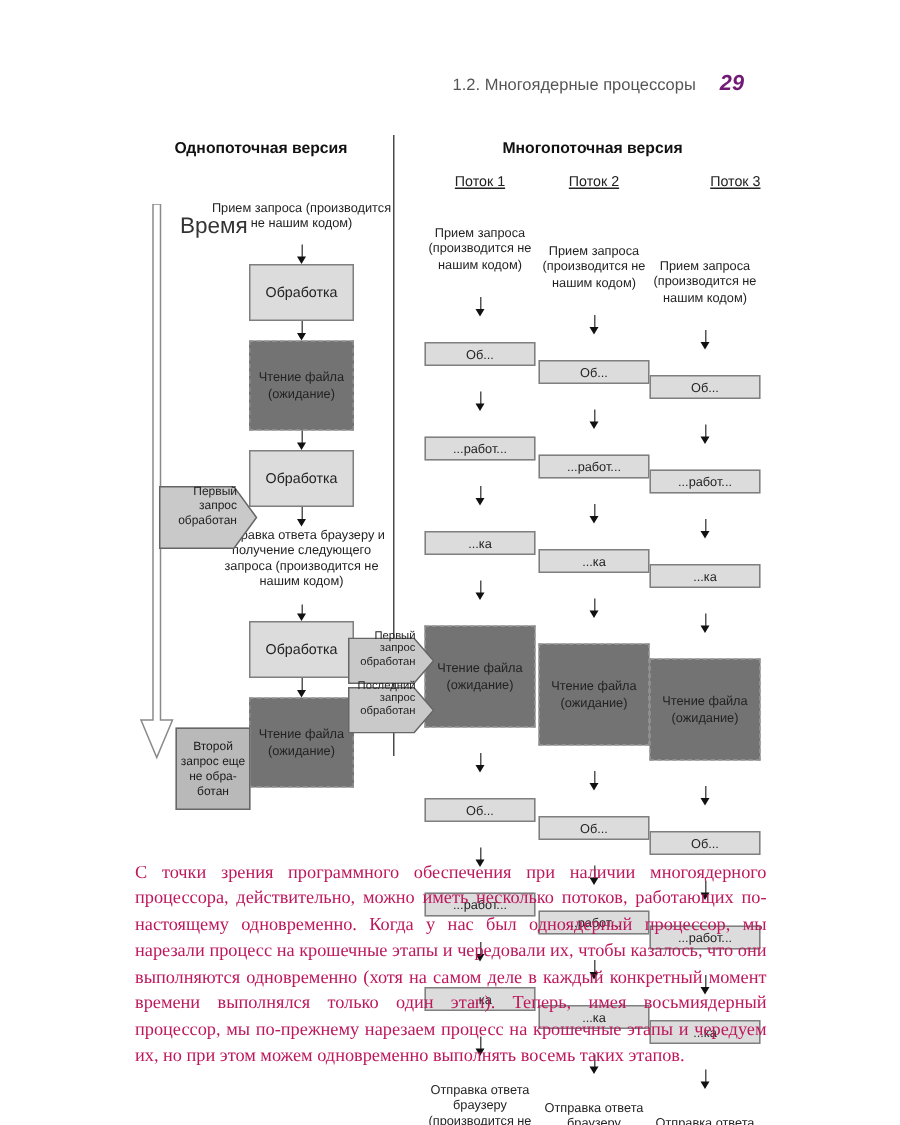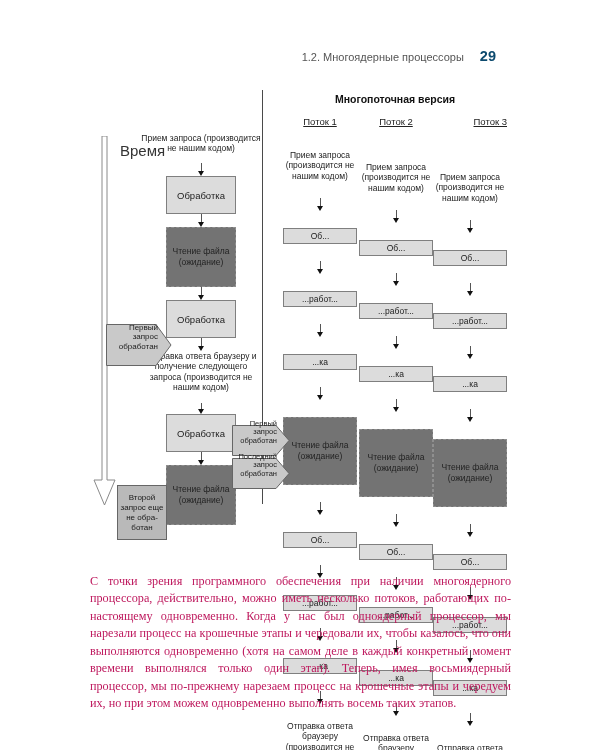--- a/index.html
+++ b/index.html
@@ -4,21 +4,21 @@
 <style>
   html,body { margin:0; padding:0; }
   body { background:#e8e8e8; font-family:"Liberation Sans", sans-serif; }
   .page {
     position:relative; width:600px; height:750px; background:#ffffff;
     margin:0 auto; overflow:hidden; color:#1a1a1a;
   }
   
   .runhead { position:absolute; top:47px; left:0; right:104px; text-align:right; }
   .runhead .sec { font-size:11px; color:#555; }
-  .runhead .pno { font-size:14.5px; font-weight:bold; color:#0c4a6e; margin-left:16px; }
+  .runhead .pno { font-size:14.5px; font-weight:bold; color:#701a75; margin-left:16px;font-style:italic; }
 
   
   .fig { position:absolute; top:88px; left:86px; width:432px; height:458px; }
   .coltitle { position:absolute; top:5px; font-size:10.5px; font-weight:bold; text-align:center; color:#111; }
   .divider { position:absolute; left:176px; top:2px; height:414px; width:0; border-left:1px solid #4a4a4a; z-index:1; }
 
   .timelabel { position:absolute; left:34px; top:54px; font-size:15px; color:#333; }
   .timearrow { position:absolute; left:6px; top:48px; }
 
   .flow { position:absolute; display:flex; flex-direction:column; }
@@ -60,20 +60,21 @@
 <body>
 
 <div class="page">
 
   <div class="runhead">
     <span class="sec">1.2. Многоядерные процессоры</span><span class="pno">29</span>
   </div>
 
   <div class="fig">
 
+    <div class="coltitle" style="left:0; width:176px;">Однопоточная версия</div>
     <div class="coltitle" style="left:186px; width:246px;">Многопоточная версия</div>
     <div class="divider"></div>
 
     <svg class="timearrow" width="26" height="372" viewBox="0 0 26 372">
       <path d="M10 0 L15 0 L15 344 L23 344 L12.5 369 L2 344 L10 344 Z" fill="#ffffff" stroke="#8a8a8a" stroke-width="1"></path>
     </svg>
     <div class="timelabel">Время</div>
 
     <div class="flow" style="left:55px; top:45px; width:120px;">
       <div class="txt" style="height:30px;">Прием запроса (производится не нашим кодом)</div>

